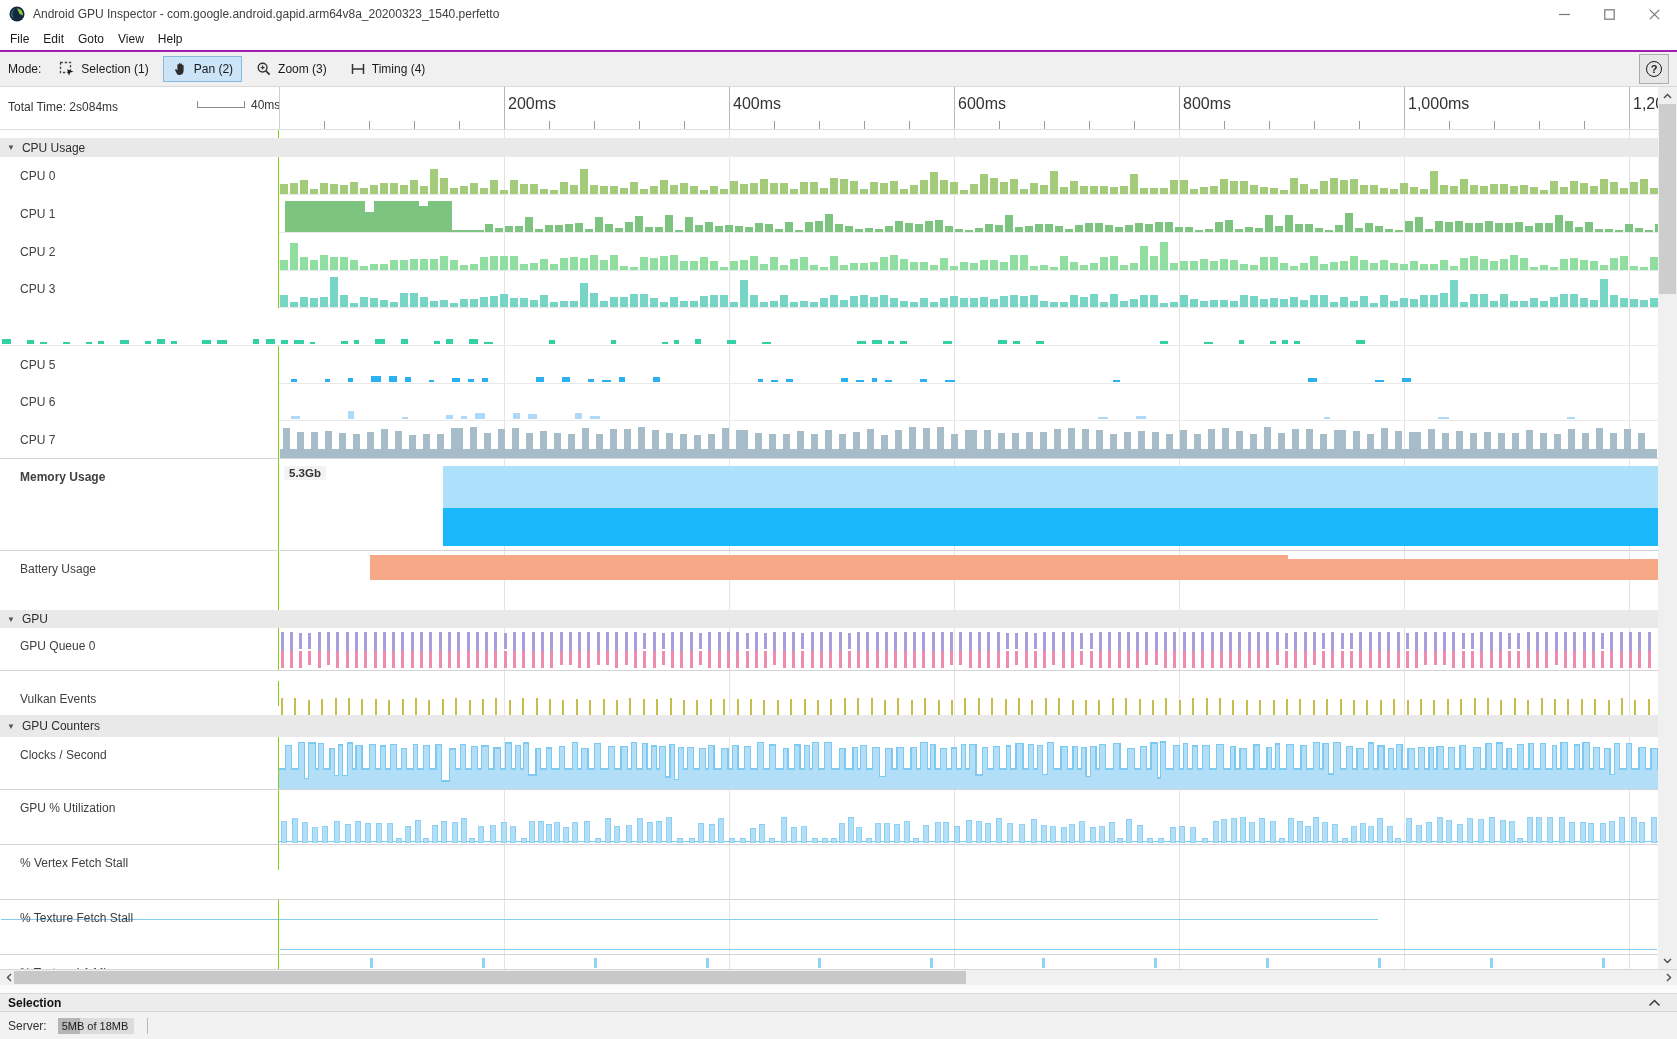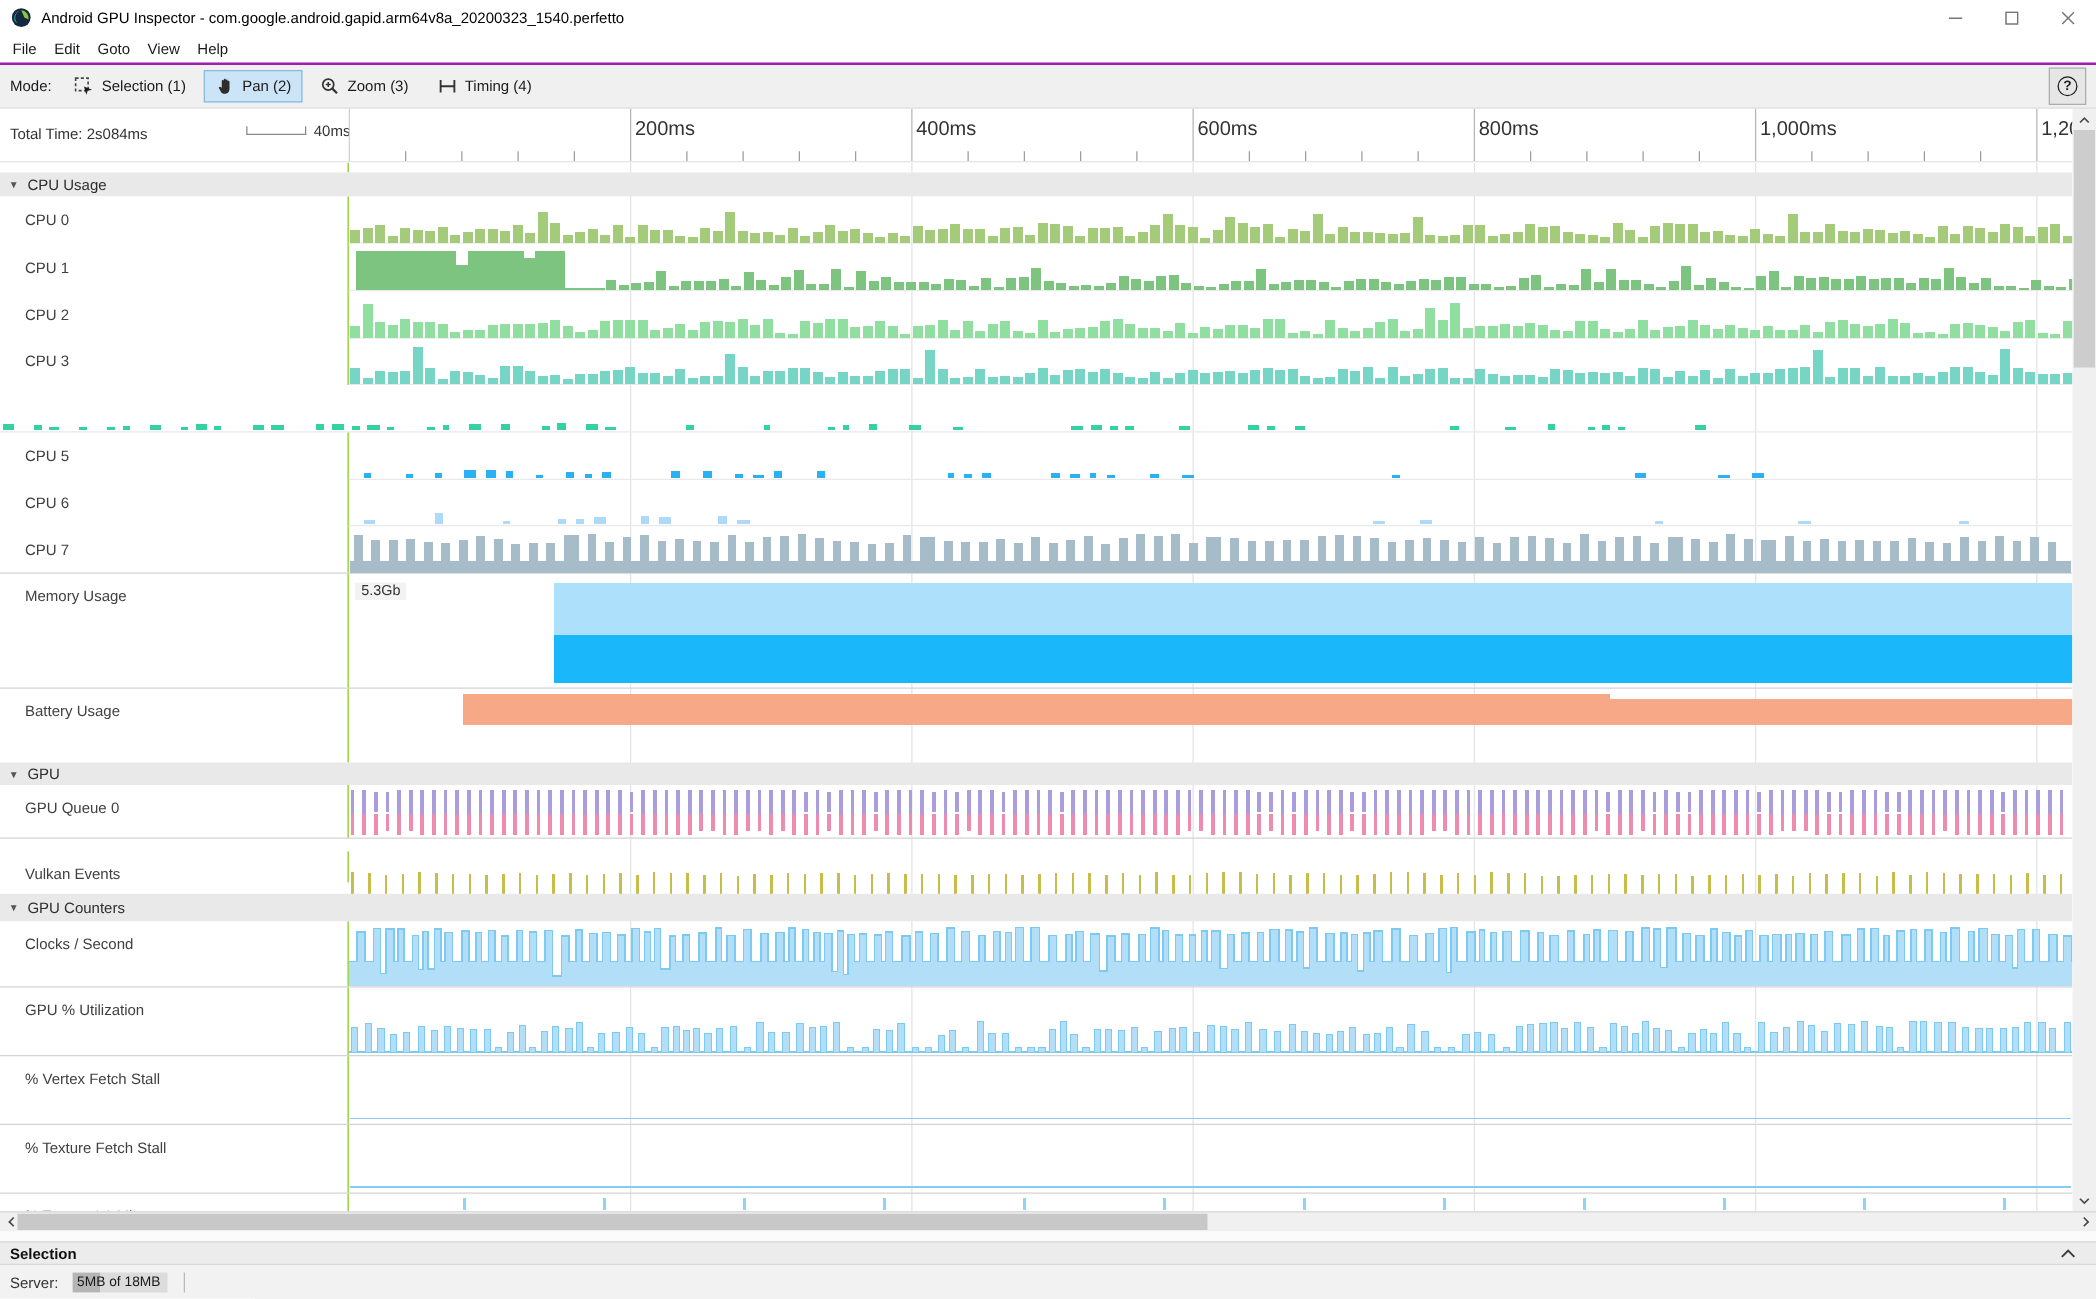--- a/index.html
+++ b/index.html
@@ -4,21 +4,21 @@
 <style>
   * { box-sizing: border-box; margin: 0; padding: 0; }
   html,body { width:1677px; height:1039px; overflow:hidden; }
   body {
     font-family: "Liberation Sans", sans-serif;
     font-size: 12px; color:#222; background:#fff; position:relative;
   }
   
   .titlebar { height:28px; display:flex; align-items:center; padding-left:9px; background:#fff; }
   .app-icon { width:16px; height:16px; flex:none; }
-  .title-text { margin-left:8px; color:#000000; white-space:nowrap; }
+  .title-text { margin-left:8px; color:#404040; white-space:nowrap; }
   .win-btns { margin-left:auto; display:flex; }
   .win-btn { width:45px; height:28px; display:flex; align-items:center; justify-content:center; }
   
   .menubar { height:22px; display:flex; align-items:center; padding-left:3px; background:#fff; }
   .menu-item { padding:2px 7px; color:#1a1a1a; }
   
   .toolbar { height:37px; background:#f0f0f0; border-top:2px solid #a21caf; border-bottom:1px solid #d9d9d9;
              display:flex; align-items:center; padding:0 8px; gap:5px; }
   .mode-label { margin-right:4px; color:#1a1a1a; }
   .tool-btn { display:flex; align-items:center; gap:6px; padding:4px 8px; border:1px solid transparent; color:#1a1a1a; }
@@ -982,21 +982,21 @@
           <rect x="1275.0" y="13.0" width="7.0" height="23.0" fill="#a7bcc9"></rect>
           <rect x="1289.0" y="8.2" width="7.0" height="27.8" fill="#a7bcc9"></rect>
           <rect x="1303.0" y="11.9" width="7.0" height="24.1" fill="#a7bcc9"></rect>
           <rect x="1317.0" y="7.4" width="7.0" height="28.6" fill="#a7bcc9"></rect>
           <rect x="1331.0" y="11.9" width="7.0" height="24.1" fill="#a7bcc9"></rect>
           <rect x="1345.0" y="8.4" width="7.0" height="27.6" fill="#a7bcc9"></rect>
           <rect x="1359.0" y="12.2" width="7.0" height="23.8" fill="#a7bcc9"></rect>
         </svg>
       </div>
     </div>
-    <div class="row sep-full" style="height: 92px;">
+    <div class="row sep-full" style="height: 92px; font-weight: bold;">
       <div class="row-label" style="padding-top: 11px;">Memory Usage</div>
       <div class="row-area">
         <svg width="1379" height="92" shape-rendering="crispEdges">
           <rect x="164.0" y="7.0" width="1215.0" height="42.0" fill="#ade0fb"></rect>
           <rect x="164.0" y="49.0" width="1215.0" height="38.0" fill="#1ab7fa"></rect>
         </svg>
         <span class="mem-chip">5.3Gb</span>
       </div>
     </div>
     <div class="row" style="height: 59px;">
@@ -1578,21 +1578,21 @@
           <rect x="1309.83735000249" y="33.1" width="5" height="18.9" fill="#b3def7" stroke="#7cc9f2" stroke-width="0.8"></rect>
           <rect x="1321.0184552846476" y="33.1" width="5" height="18.9" fill="#b3def7" stroke="#7cc9f2" stroke-width="0.8"></rect>
           <rect x="1330.7264936082065" y="31.9" width="5" height="20.1" fill="#b3def7" stroke="#7cc9f2" stroke-width="0.8"></rect>
           <rect x="1340.5708050215617" y="27.9" width="5" height="24.1" fill="#b3def7" stroke="#7cc9f2" stroke-width="0.8"></rect>
           <rect x="1352.0896575786173" y="27.8" width="5" height="24.2" fill="#b3def7" stroke="#7cc9f2" stroke-width="0.8"></rect>
           <rect x="1360.6376000447199" y="32.4" width="5" height="19.6" fill="#b3def7" stroke="#7cc9f2" stroke-width="0.8"></rect>
           <rect x="1372.2230798527598" y="27.9" width="5" height="24.1" fill="#b3def7" stroke="#7cc9f2" stroke-width="0.8"></rect>
         </svg>
       </div>
     </div>
-    <div class="row sep-full" style="height: 55px;">
+    <div class="row sep-full" style="height: 55px; flex-direction: column;">
       <div class="row-label" style="padding-top: 11px;">% Vertex Fetch Stall</div>
       <div class="row-area">
         <svg width="1379" height="55" shape-rendering="crispEdges">
           <rect x="1.0" y="49.0" width="1377.0" height="1.4" fill="#85cbf3"></rect>
         </svg>
       </div>
     </div>
     <div class="row sep-full" style="height: 55px;">
       <div class="row-label" style="padding-top: 11px;">% Texture Fetch Stall</div>
       <div class="row-area">

